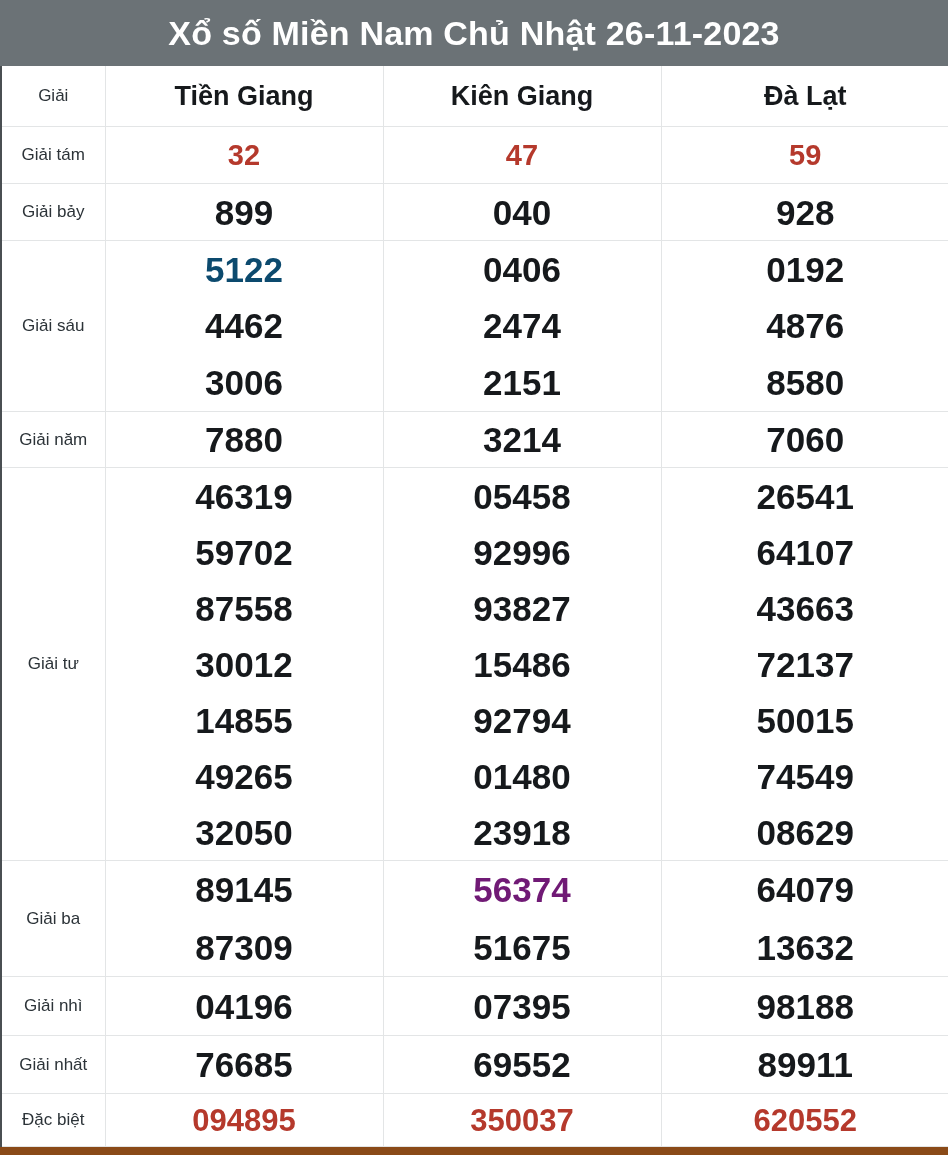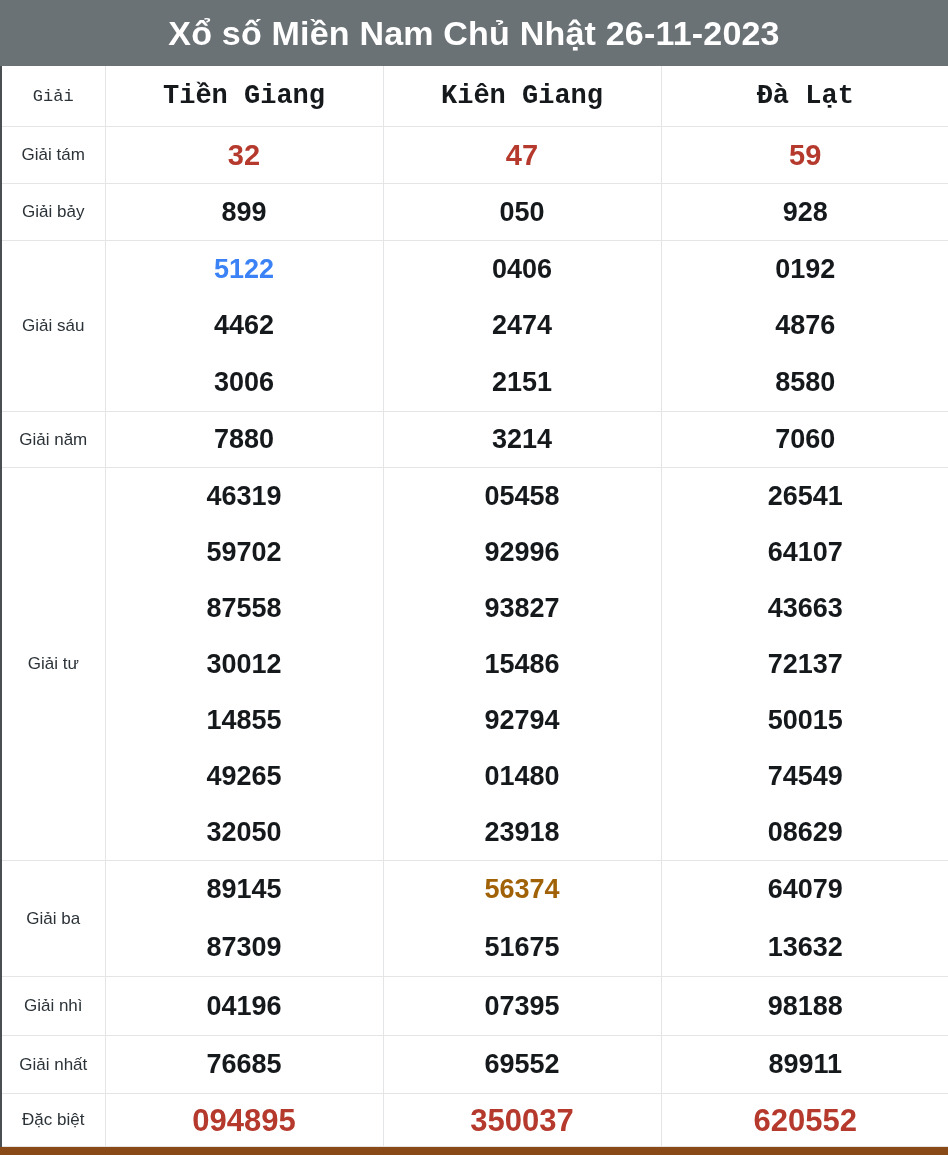--- a/index.html
+++ b/index.html
@@ -70,27 +70,27 @@
     padding: 0 2px;
   }
 
   
   .prov-head {
     text-align: center;
     font-size: 27px;
     font-weight: bold;
     color: #16191c;
   }
-  .head-row td { height: 60px; font-family: Liberation Mono, monospace; }
+  .head-row td { height: 60px; }
   .head-row .lbl { font-size: 17px; }
 
   
   .num {
     text-align: center;
-    font-size: 27px;
+    font-size: 35px;
     font-weight: bold;
     color: #16191c;
     line-height: 1.0;
   }
   .num.red {
     color: #b5392c;
   }
   .num-stack {
     display: flex;
     flex-direction: column;
@@ -165,35 +165,35 @@
 
       <tr class="r-bay">
         <td class="lbl" style="color: rgb(44, 51, 56);">Giải bảy</td>
         <td>
             <div class="num-stack">
               <span class="num" style="color: rgb(22, 25, 28);">899</span>
             </div>
           </td>
         <td>
             <div class="num-stack">
-              <span class="num" style="color: rgb(22, 25, 28);">050</span>
+              <span class="num" style="color: rgb(22, 25, 28);">040</span>
             </div>
           </td>
         <td>
             <div class="num-stack">
               <span class="num" style="color: rgb(22, 25, 28);">928</span>
             </div>
           </td>
       </tr>
 
       <tr class="r-sau">
         <td class="lbl" style="color: rgb(44, 51, 56);">Giải sáu</td>
         <td>
             <div class="num-stack">
-              <span class="num" style="color: #3b82f6;">5122</span>
+              <span class="num" style="color: #0c4a6e;">5122</span>
               <span class="num" style="color: rgb(22, 25, 28);">4462</span>
               <span class="num" style="color: rgb(22, 25, 28);">3006</span>
             </div>
           </td>
         <td>
             <div class="num-stack">
               <span class="num" style="color: rgb(22, 25, 28);">0406</span>
               <span class="num" style="color: rgb(22, 25, 28);">2474</span>
               <span class="num" style="color: rgb(22, 25, 28);">2151</span>
             </div>
@@ -266,21 +266,21 @@
       <tr class="r-ba">
         <td class="lbl" style="color: rgb(44, 51, 56); margin-top: 44px;">Giải ba</td>
         <td>
             <div class="num-stack">
               <span class="num" style="color: rgb(22, 25, 28);">89145</span>
               <span class="num" style="color: rgb(22, 25, 28); text-align: right;">87309</span>
             </div>
           </td>
         <td>
             <div class="num-stack">
-              <span class="num" style="color: #a16207;">56374</span>
+              <span class="num" style="color: #701a75;">56374</span>
               <span class="num" style="color: rgb(22, 25, 28);">51675</span>
             </div>
           </td>
         <td>
             <div class="num-stack">
               <span class="num" style="color: rgb(22, 25, 28);">64079</span>
               <span class="num" style="color: rgb(22, 25, 28);">13632</span>
             </div>
           </td>
       </tr>

